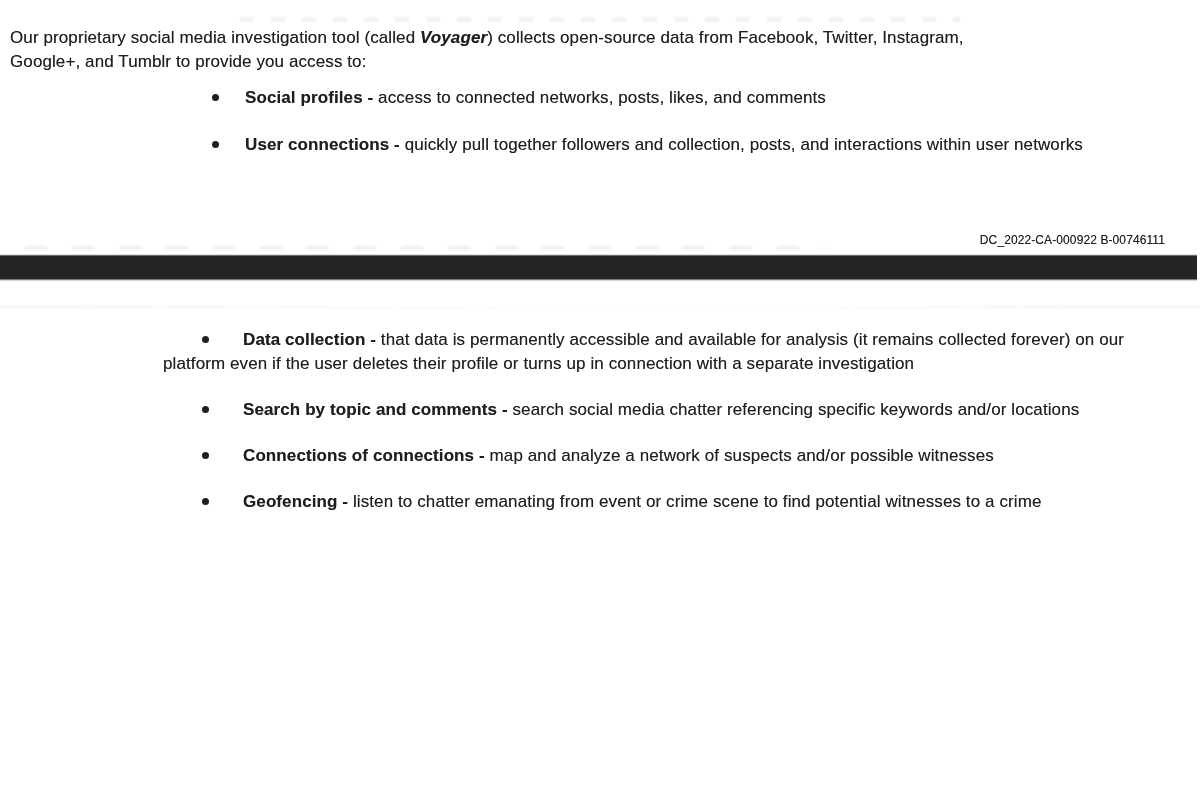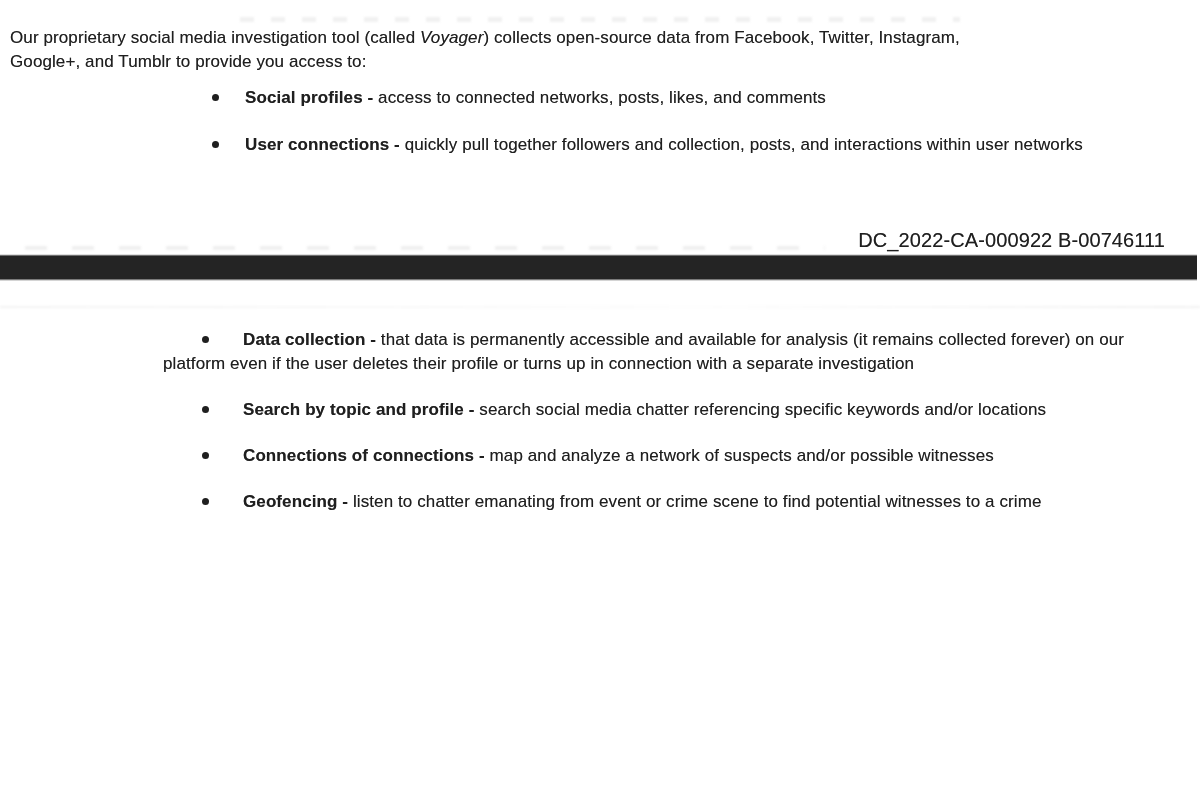--- a/index.html
+++ b/index.html
@@ -26,21 +26,21 @@
   .scan-text {
     text-shadow: 0 0 0.6px rgba(30,30,30,0.55);
     letter-spacing: 0.1px;
   }
   .intro {
     margin: 0 185px 0 10px;
     font-size: 17px;
     line-height: 24px;
   }
   .tool-name {
-    font-weight: 400;
+    font-weight: 700;
     font-style: italic;
   }
   ul.bullets {
     list-style: none;
     margin: 0;
     padding: 0;
     font-size: 17px;
     line-height: 24px;
   }
   ul.bullets li {
@@ -74,21 +74,21 @@
   ul.bottom li {
     padding-left: 153px;
     text-indent: 80px;
     margin-bottom: 22px;
   }
   ul.bottom li .dot { left: 192px; }
 
   .doc-id {
     margin: 70px 35px 0 0;
     text-align: right;
-    font-size: 20px;
+    font-size: 12px;
     line-height: 26px;
     white-space: nowrap;
   }
   .redaction-bar {
     margin-top: 2px;
     width: calc(100% - 3px);
     height: 23px;
     background: #242424;
     border-top: 1px solid #6f6f6f;
     border-bottom: 1px solid #7a7a7a;
@@ -137,21 +137,21 @@
     </ul>
 
   <div class="doc-id scan-text">DC_2022-CA-000922 B-00746111</div>
 
   <div class="redaction-bar" style="background: rgb(36, 36, 36);"></div>
 
   <ul class="bullets bottom scan-text">
 
       <li class="bullet-item"><span class="dot"></span><span class="lbl">Data collection -</span><span> that data is permanently accessible and available for analysis (it remains collected forever) on our platform even if the user deletes their profile or turns up in connection with a separate investigation</span></li>
 
-      <li class="bullet-item"><span class="dot"></span><span class="lbl">Search by topic and profile -</span><span> search social media chatter referencing specific keywords and/or locations</span></li>
+      <li class="bullet-item"><span class="dot"></span><span class="lbl">Search by topic and comments -</span><span> search social media chatter referencing specific keywords and/or locations</span></li>
 
       <li class="bullet-item"><span class="dot"></span><span class="lbl">Connections of connections -</span><span> map and analyze a network of suspects and/or possible witnesses</span></li>
 
       <li class="bullet-item"><span class="dot"></span><span class="lbl">Geofencing -</span><span> listen to chatter emanating from event or crime scene to find potential witnesses to a crime</span></li>
 
 
     </ul>
 
 </div>
 

